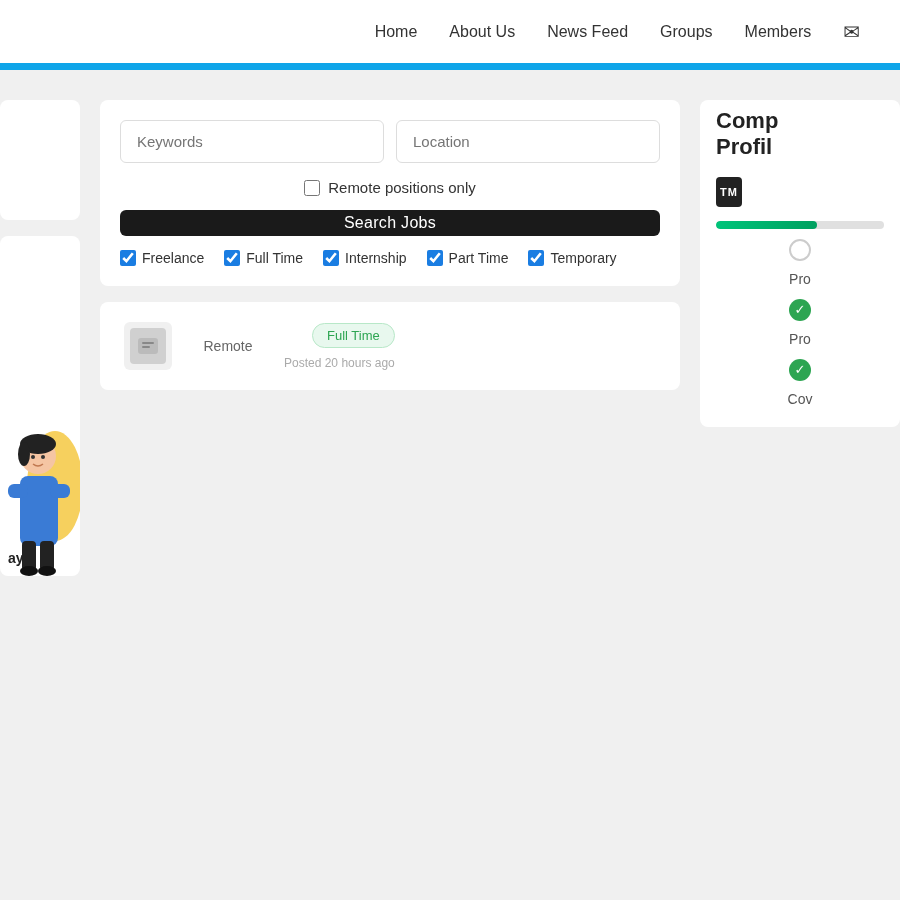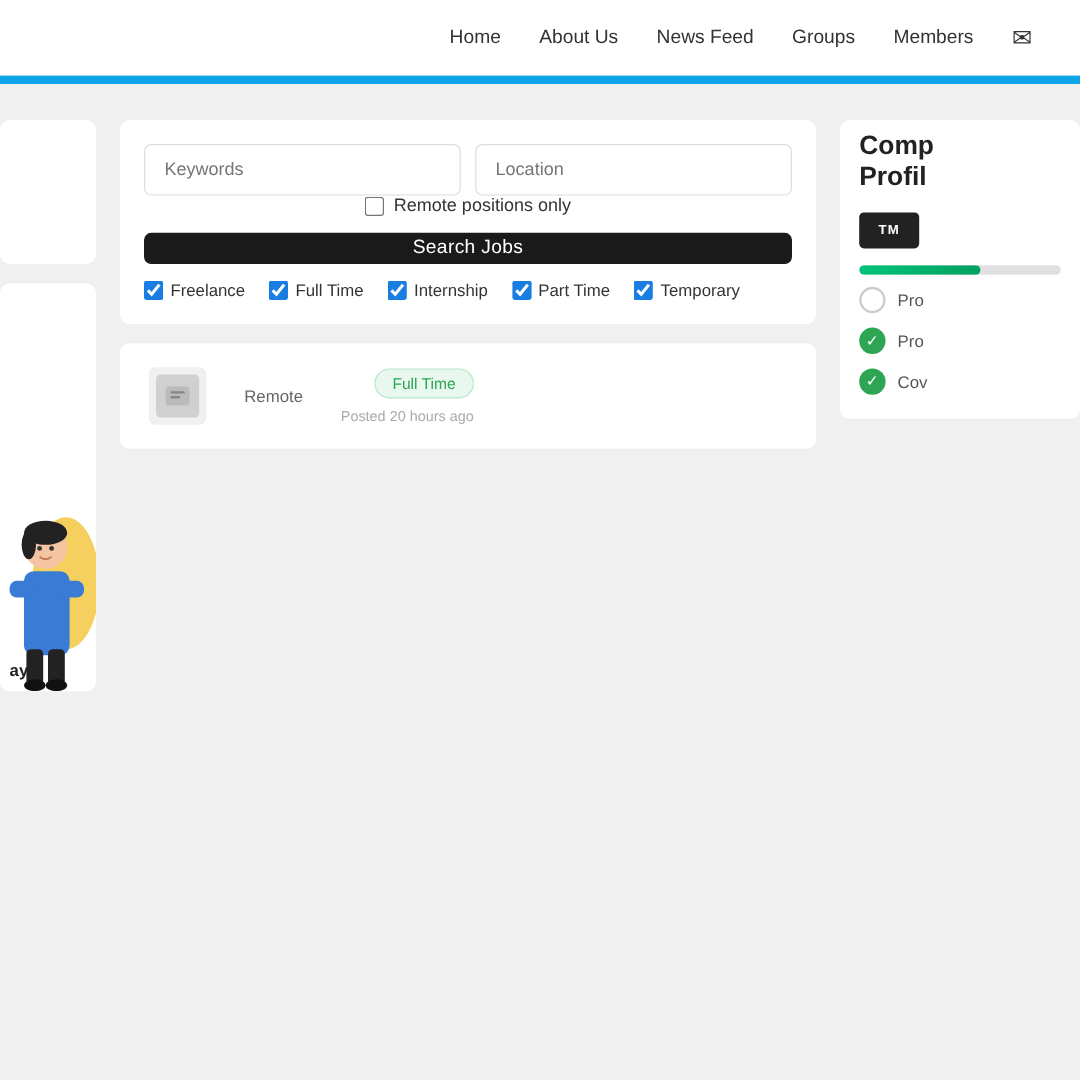--- a/index.html
+++ b/index.html
@@ -72,21 +72,21 @@
     
     .search-panel {
       background: #fff;
       border-radius: 8px;
       padding: 20px;
       margin-bottom: 16px;
     }
     .search-inputs {
       display: flex;
       gap: 12px;
-      margin-bottom: 0;
+      margin-bottom: 16px;
     }
     .search-input {
       flex: 1;
       padding: 12px 16px;
       border: 1px solid #ddd;
       border-radius: 6px;
       font-size: 15px;
       color: #999;
       outline: none;
     }
@@ -249,20 +249,21 @@
       background: linear-gradient(90deg, #00c47a, #00a060);
       border-radius: 4px;
     }
     .profile-item {
       display: flex;
       align-items: center;
       gap: 10px;
       margin-bottom: 12px;
       font-size: 14px;
       color: #555;
+      flex-direction: column;
     }
     .profile-check-empty {
       width: 22px;
       height: 22px;
       border-radius: 50%;
       border: 2px solid #ccc;
       flex-shrink: 0;
     }
     .profile-check-filled {
       width: 22px;
@@ -272,21 +273,21 @@
       flex-shrink: 0;
       display: flex;
       align-items: center;
       justify-content: center;
       color: #fff;
       font-size: 13px;
     }
 
     
     .company-logo-box {
-      width: 50px;
+      width: 26px;
       height: 30px;
       background: #222;
       border-radius: 4px;
       display: flex;
       align-items: center;
       justify-content: center;
       color: #fff;
       font-size: 11px;
       font-weight: 700;
       letter-spacing: 1px;

